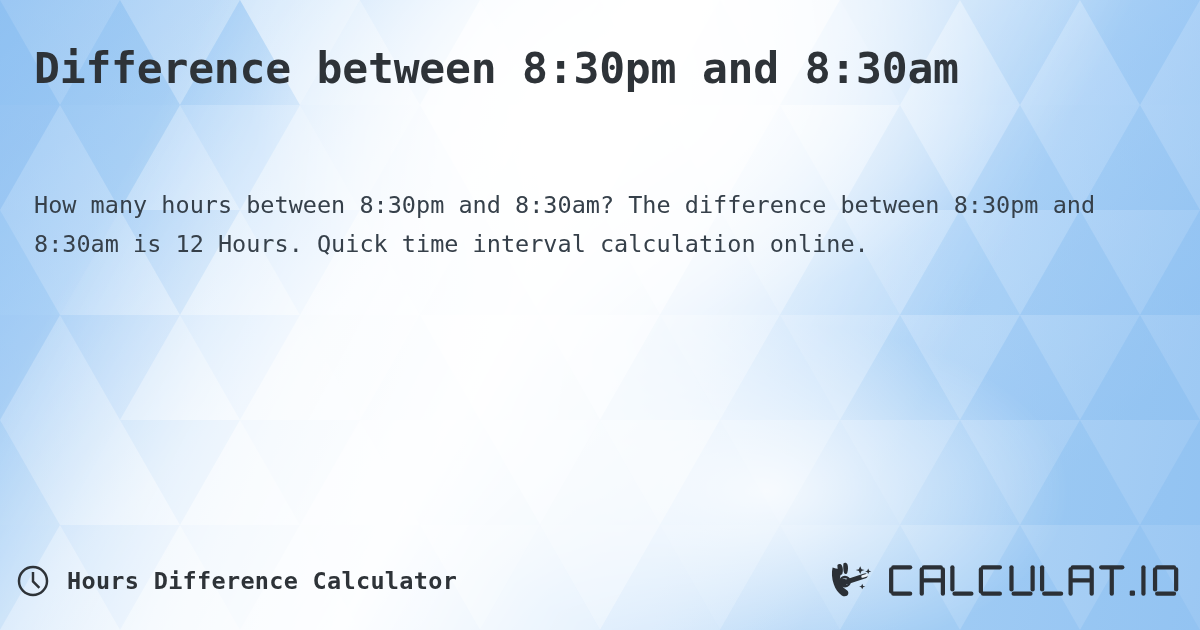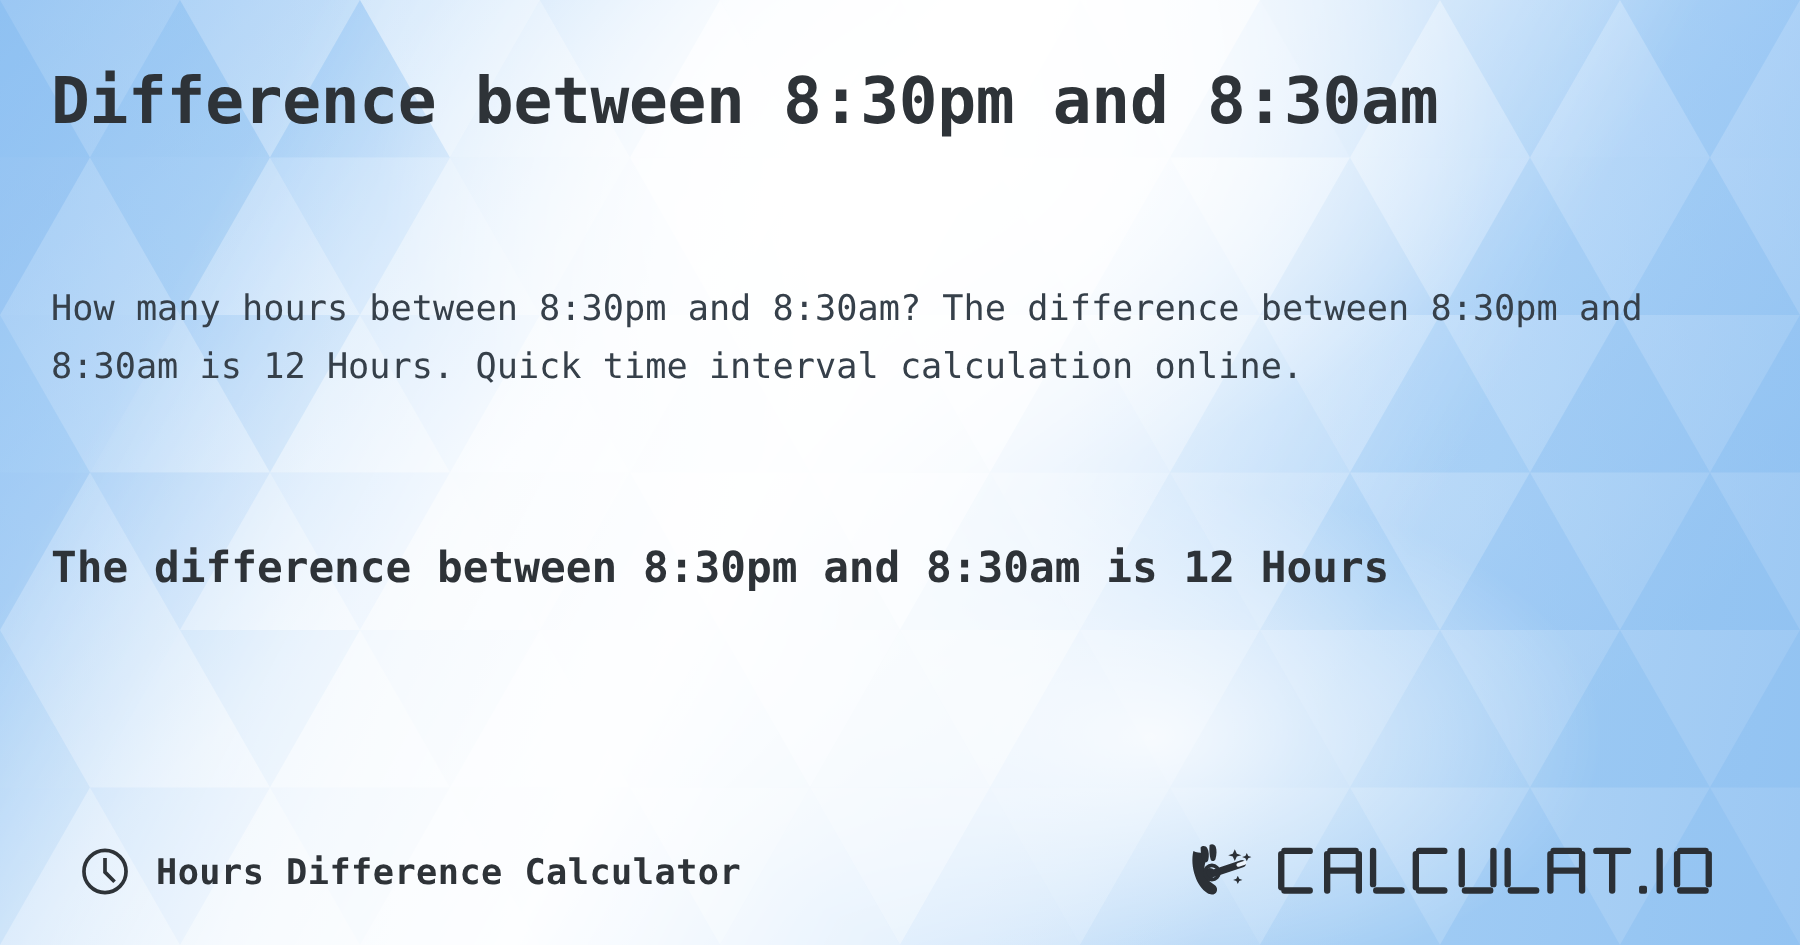--- a/index.html
+++ b/index.html
@@ -104,21 +104,21 @@
     color: #2e3338;
   }
 
   
   .footer {
     position: absolute;
     left: 0;
     right: 0;
     bottom: 26px;
     height: 46px;
-    padding: 0 53px;
+    padding: 0 16px;
     display: flex;
     align-items: center;
     justify-content: space-between;
   }
 
   .brand-left {
     display: flex;
     align-items: center;
     gap: 17px;
   }
@@ -302,21 +302,20 @@
 
   <div class="bg-tint"></div>
   <div class="bg-wash"></div>
 
   <div class="content">
 
     <h1 class="page-title">Difference between 8:30pm and 8:30am</h1>
 
     <p class="intro">How many hours between 8:30pm and 8:30am? The difference between 8:30pm and 8:30am is 12 Hours. Quick time interval calculation online.</p>
 
-    <h2 class="result-heading">The difference between 8:30pm and 8:30am is 12 Hours</h2>
 
     <div class="footer">
 
       <div class="brand-left">
         <svg class="clock-icon" viewBox="0 0 40 40">
           <circle cx="20" cy="20" r="16.5" fill="none" stroke="#2e3338" stroke-width="2.9"></circle>
           <path d="M20 9.5 L20 20.5 L27.5 28" fill="none" stroke="#2e3338" stroke-width="2.9" stroke-linecap="butt" stroke-linejoin="miter"></path>
         </svg>
         <span class="brand-left-label">Hours Difference Calculator</span>
       </div>

